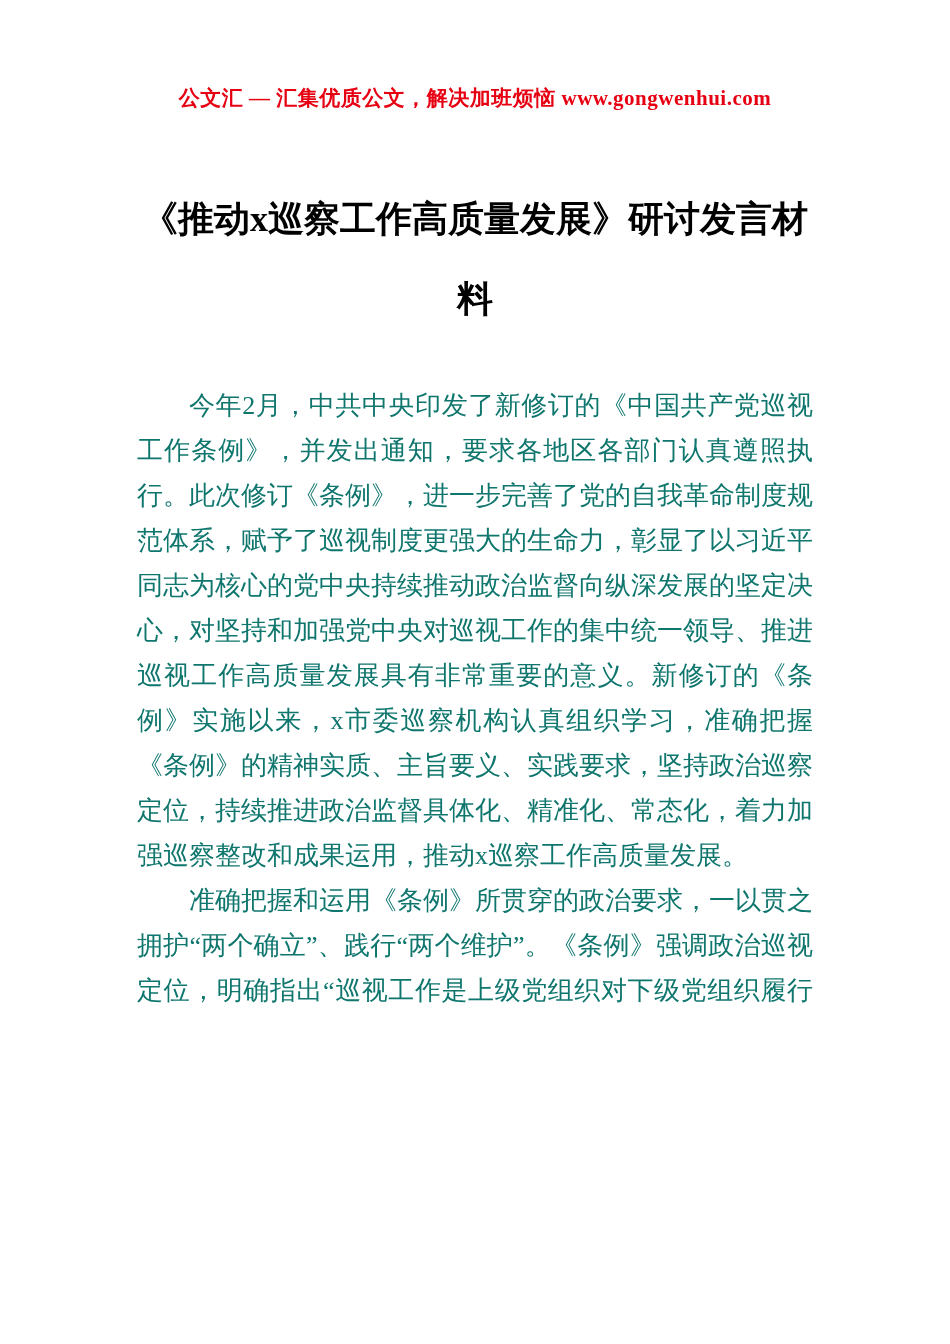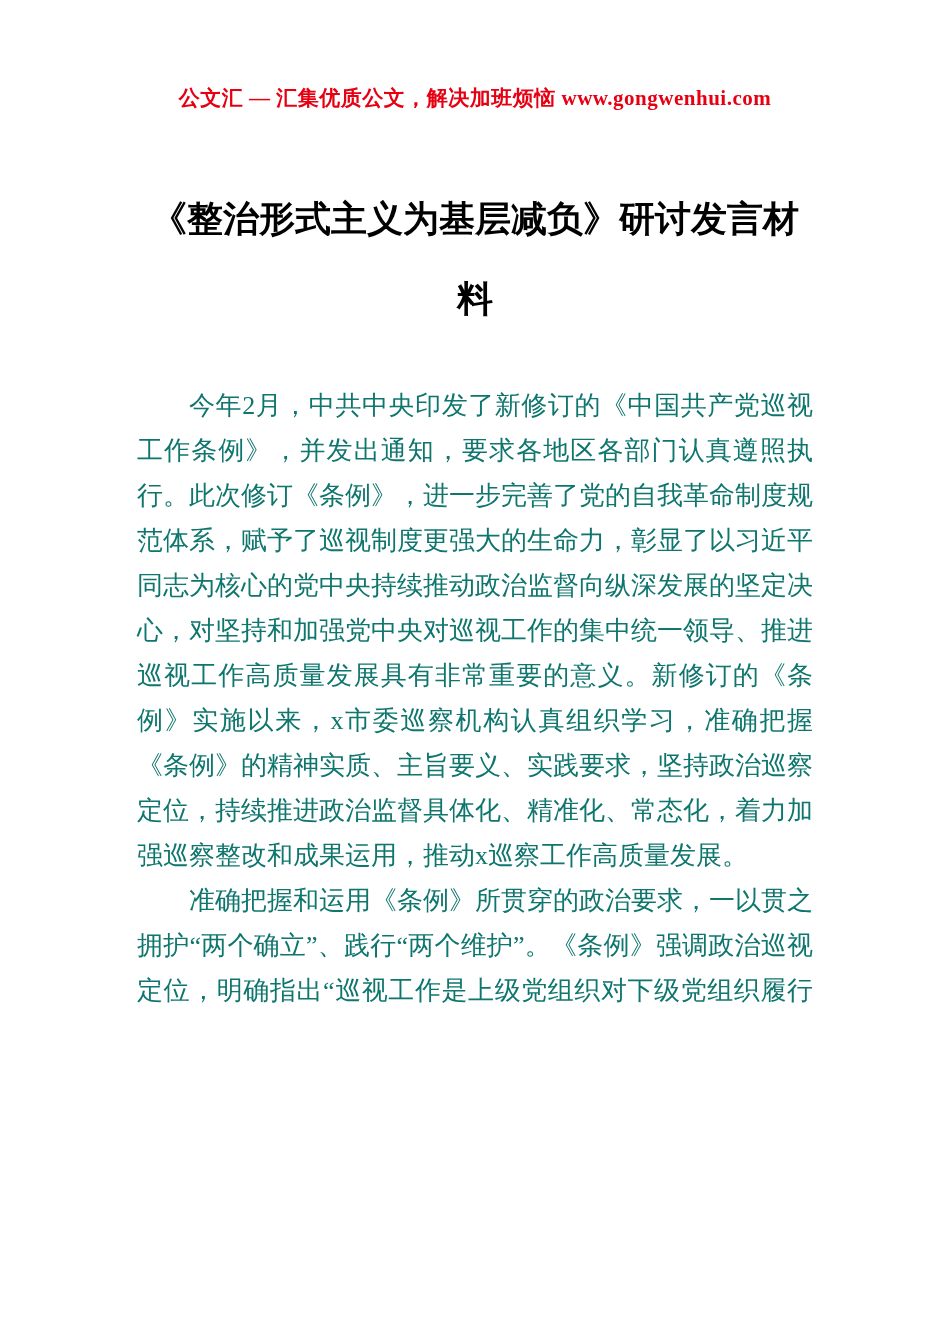--- a/index.html
+++ b/index.html
@@ -49,20 +49,20 @@
     text-indent: 2em;
   }
 </style>
 </head>
 <body>
 
 <div class="page">
 
   <div class="site-header">公文汇 — 汇集优质公文，解决加班烦恼 www.gongwenhui.com</div>
 
-  <h1 class="doc-title">《整治形式主义为基层减负》研讨发言材料</h1>
+  <h1 class="doc-title">《推动x巡察工作高质量发展》研讨发言材料</h1>
 
   <div class="doc-body">
       <p class="para">今年2月，中共中央印发了新修订的《中国共产党巡视工作条例》，并发出通知，要求各地区各部门认真遵照执行。此次修订《条例》，进一步完善了党的自我革命制度规范体系，赋予了巡视制度更强大的生命力，彰显了以习近平同志为核心的党中央持续推动政治监督向纵深发展的坚定决心，对坚持和加强党中央对巡视工作的集中统一领导、推进巡视工作高质量发展具有非常重要的意义。新修订的《条例》实施以来，x市委巡察机构认真组织学习，准确把握《条例》的精神实质、主旨要义、实践要求，坚持政治巡察定位，持续推进政治监督具体化、精准化、常态化，着力加强巡察整改和成果运用，推动x巡察工作高质量发展。</p>
       <p class="para">准确把握和运用《条例》所贯穿的政治要求，一以贯之拥护“两个确立”、践行“两个维护”。《条例》强调政治巡视定位，明确指出“巡视工作是上级党组织对下级党组织履行党的领导职能责任的政治监督”。在x，巡察就是要聚焦习近平总书记关于我省工作一系列重要讲话和指示批示精神，紧盯被巡察党组织职能责任，围绕“四个落实”开展政治监督，把群众身边不正之风和腐败问题、“机器管招投标”、整治形式主义为基层减负、营商环境乡村振兴、生态环保等重要事项纳入巡察监督重点，推动把“两个维护”体现在实际行动上。市委巡察办认真贯彻落实巡察方针，转变巡察“只挑毛病、不开药方”的观念推动立行立改、同题共答，督促被巡察党组织把对上负责和对下负责、让上级放心和让群众满意统一起来，着力破</p>
     </div>
 
 </div>
 
 </body></html>

